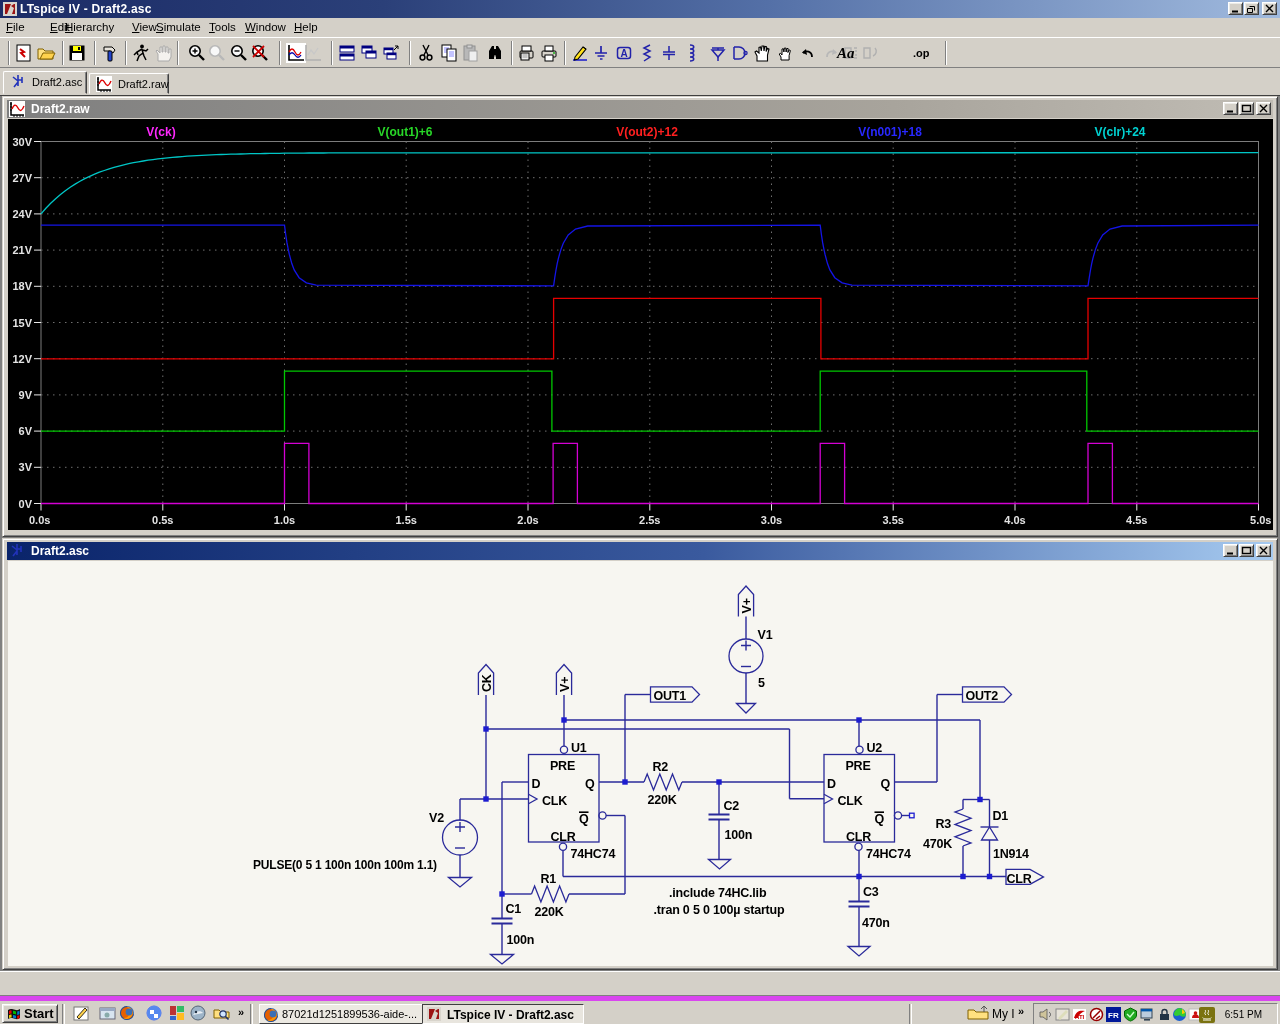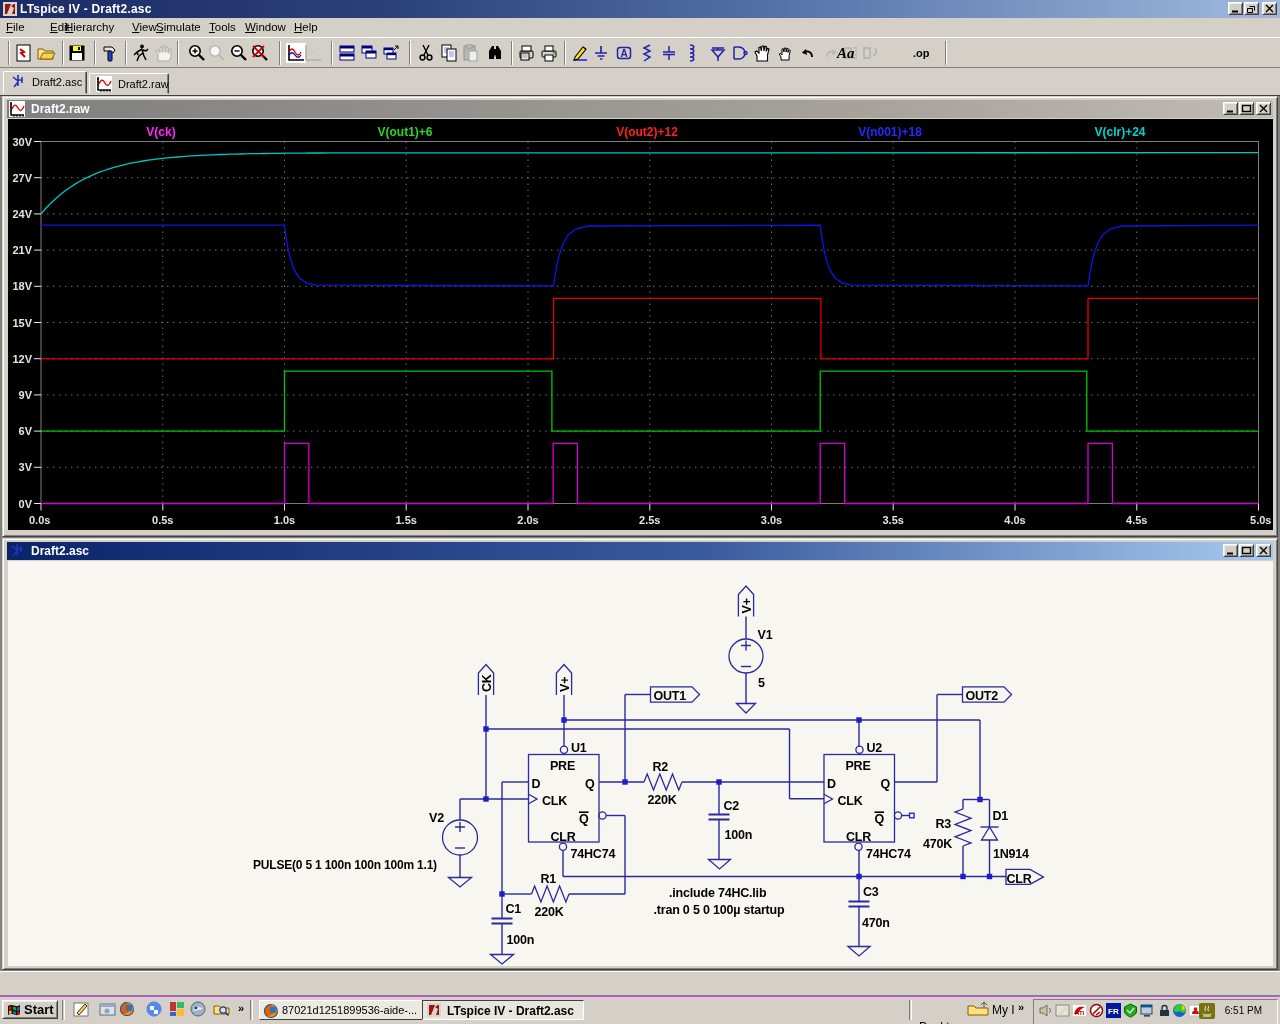--- a/index.html
+++ b/index.html
@@ -24,21 +24,21 @@
 #rawtitle{background:linear-gradient(90deg,#7f7f7f,#a8a49c 70%,#c0bcb4)}
 #ascwin{left:2px;top:442px;width:1276px;height:432px}
 #asctitle{background:linear-gradient(90deg,#0a246a,#3a5a9e 55%,#a6caf0)}
 #plotarea{position:absolute;left:5px;top:22px;width:1265px;height:411px;background:#000}
 #schemarea{position:absolute;left:5px;top:22px;width:1265px;height:405px;background:#f7f6f1}
 .axl{font-size:11px;font-weight:bold;fill:#e4e4e4;font-family:"Liberation Sans",sans-serif}
 .leg{font-size:12px;font-weight:bold;font-family:"Liberation Sans",sans-serif}
 .sl{font-size:12.5px;font-weight:bold;fill:#000;letter-spacing:-0.2px;font-family:"Liberation Sans",sans-serif}
 .sp{font-size:12px;font-weight:bold;fill:#000;letter-spacing:-0.2px;font-family:"Liberation Sans",sans-serif}
 #statusbar{position:absolute;left:0;top:970px;width:1280px;height:26px;background:#d4d0c8;border-top:1px solid #808080;box-shadow:inset 0 1px 0 #fff}
-#taskbar{position:absolute;left:0;top:996px;width:1280px;height:28px;background:#d4d0c8;border-top:1px solid #d946ef;box-shadow:0 -1px 0 #808080}
+#taskbar{position:absolute;left:0;top:996px;width:1280px;height:28px;background:#d4d0c8;border-top:5px solid #d946ef;box-shadow:0 -1px 0 #808080}
 #startbtn{position:absolute;left:2px;top:3px;width:56px;height:19px;background:#d4d0c8;border:1px solid;border-color:#fff #404040 #404040 #fff;box-shadow:inset 1px 1px 0 #ecebe7,inset -1px -1px 0 #808080;font-weight:bold;font-size:13px}
 .tdiv{position:absolute;top:3px;width:3px;height:20px;border-left:1px solid #808080;border-right:1px solid #fff}
 .qli{position:absolute;top:4px}
 .chev{position:absolute;font-weight:bold;font-size:11px;letter-spacing:-1px}
 .taskbtn{position:absolute;top:3px;height:20px;background:#ece9e2;border:1px solid;font-size:11px;white-space:nowrap;overflow:hidden}
 .tri{position:absolute;top:3px}
 #tray{position:absolute;left:1033px;top:2px;width:245px;height:28px;border:1px solid;border-color:#808080 #fff #fff #808080}
 #clock{position:absolute;right:15px;top:5px;font-size:10px}
 </style></head><body>
 <div id="titlebar">

